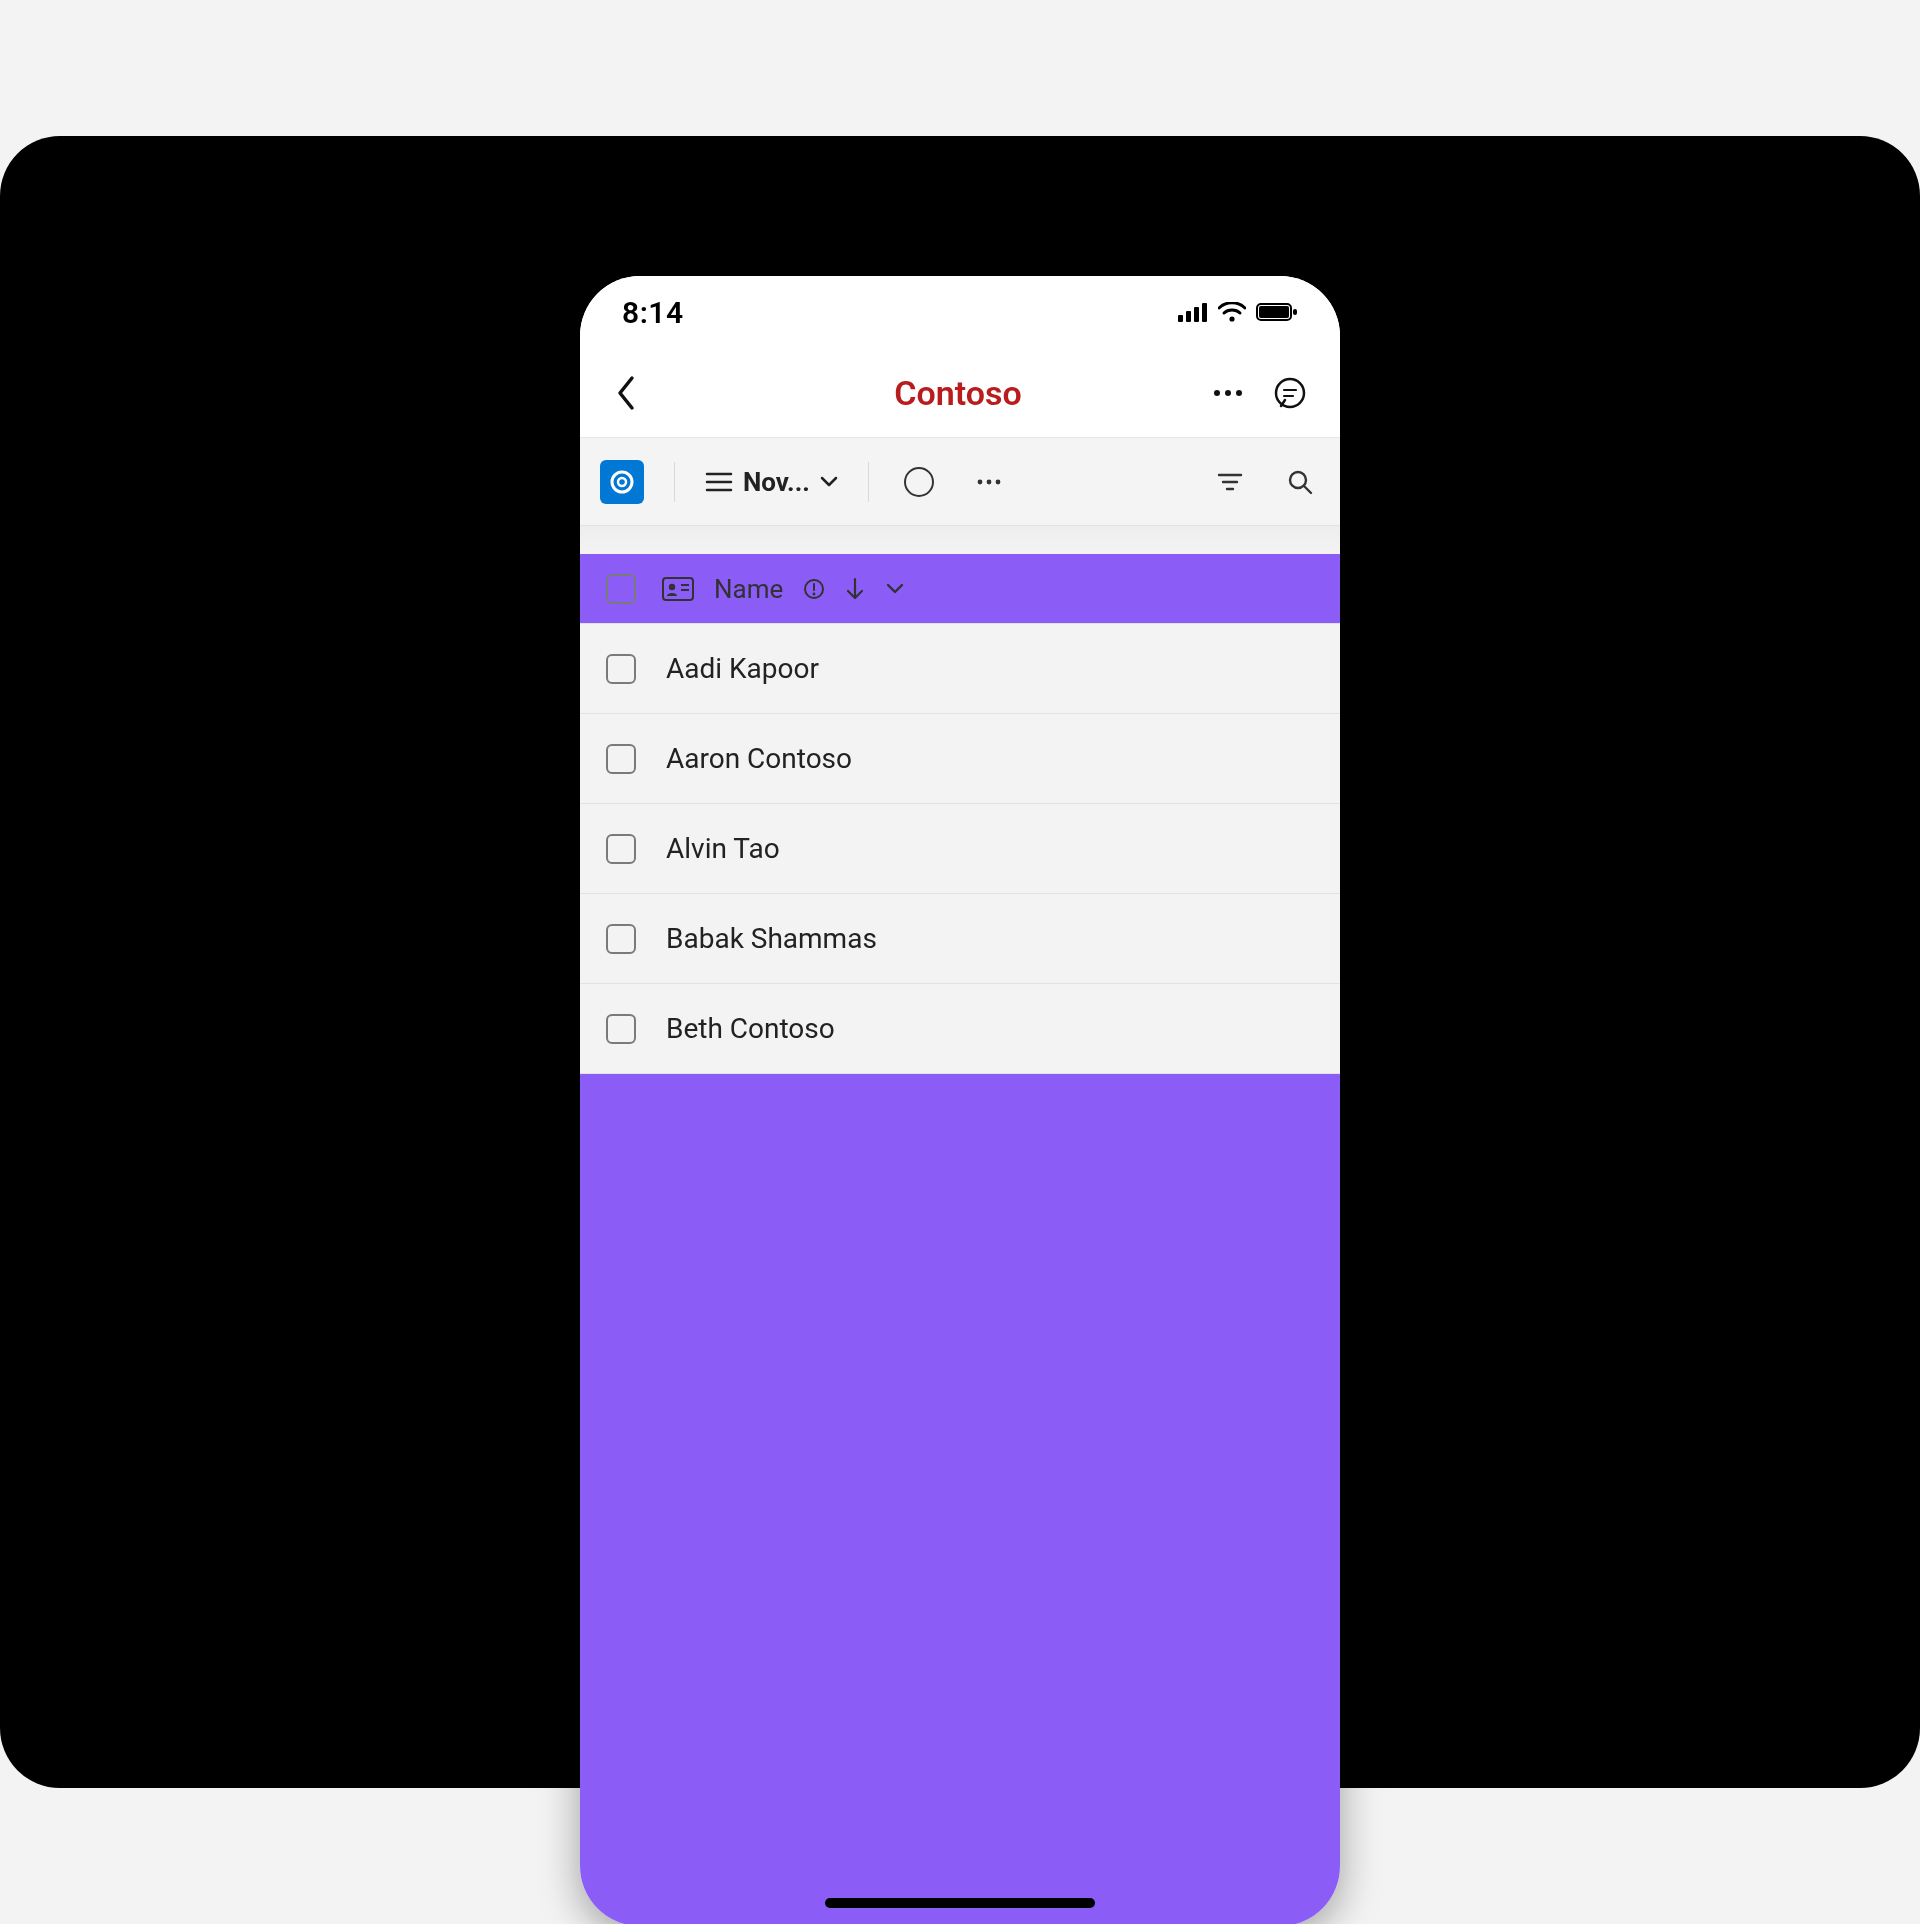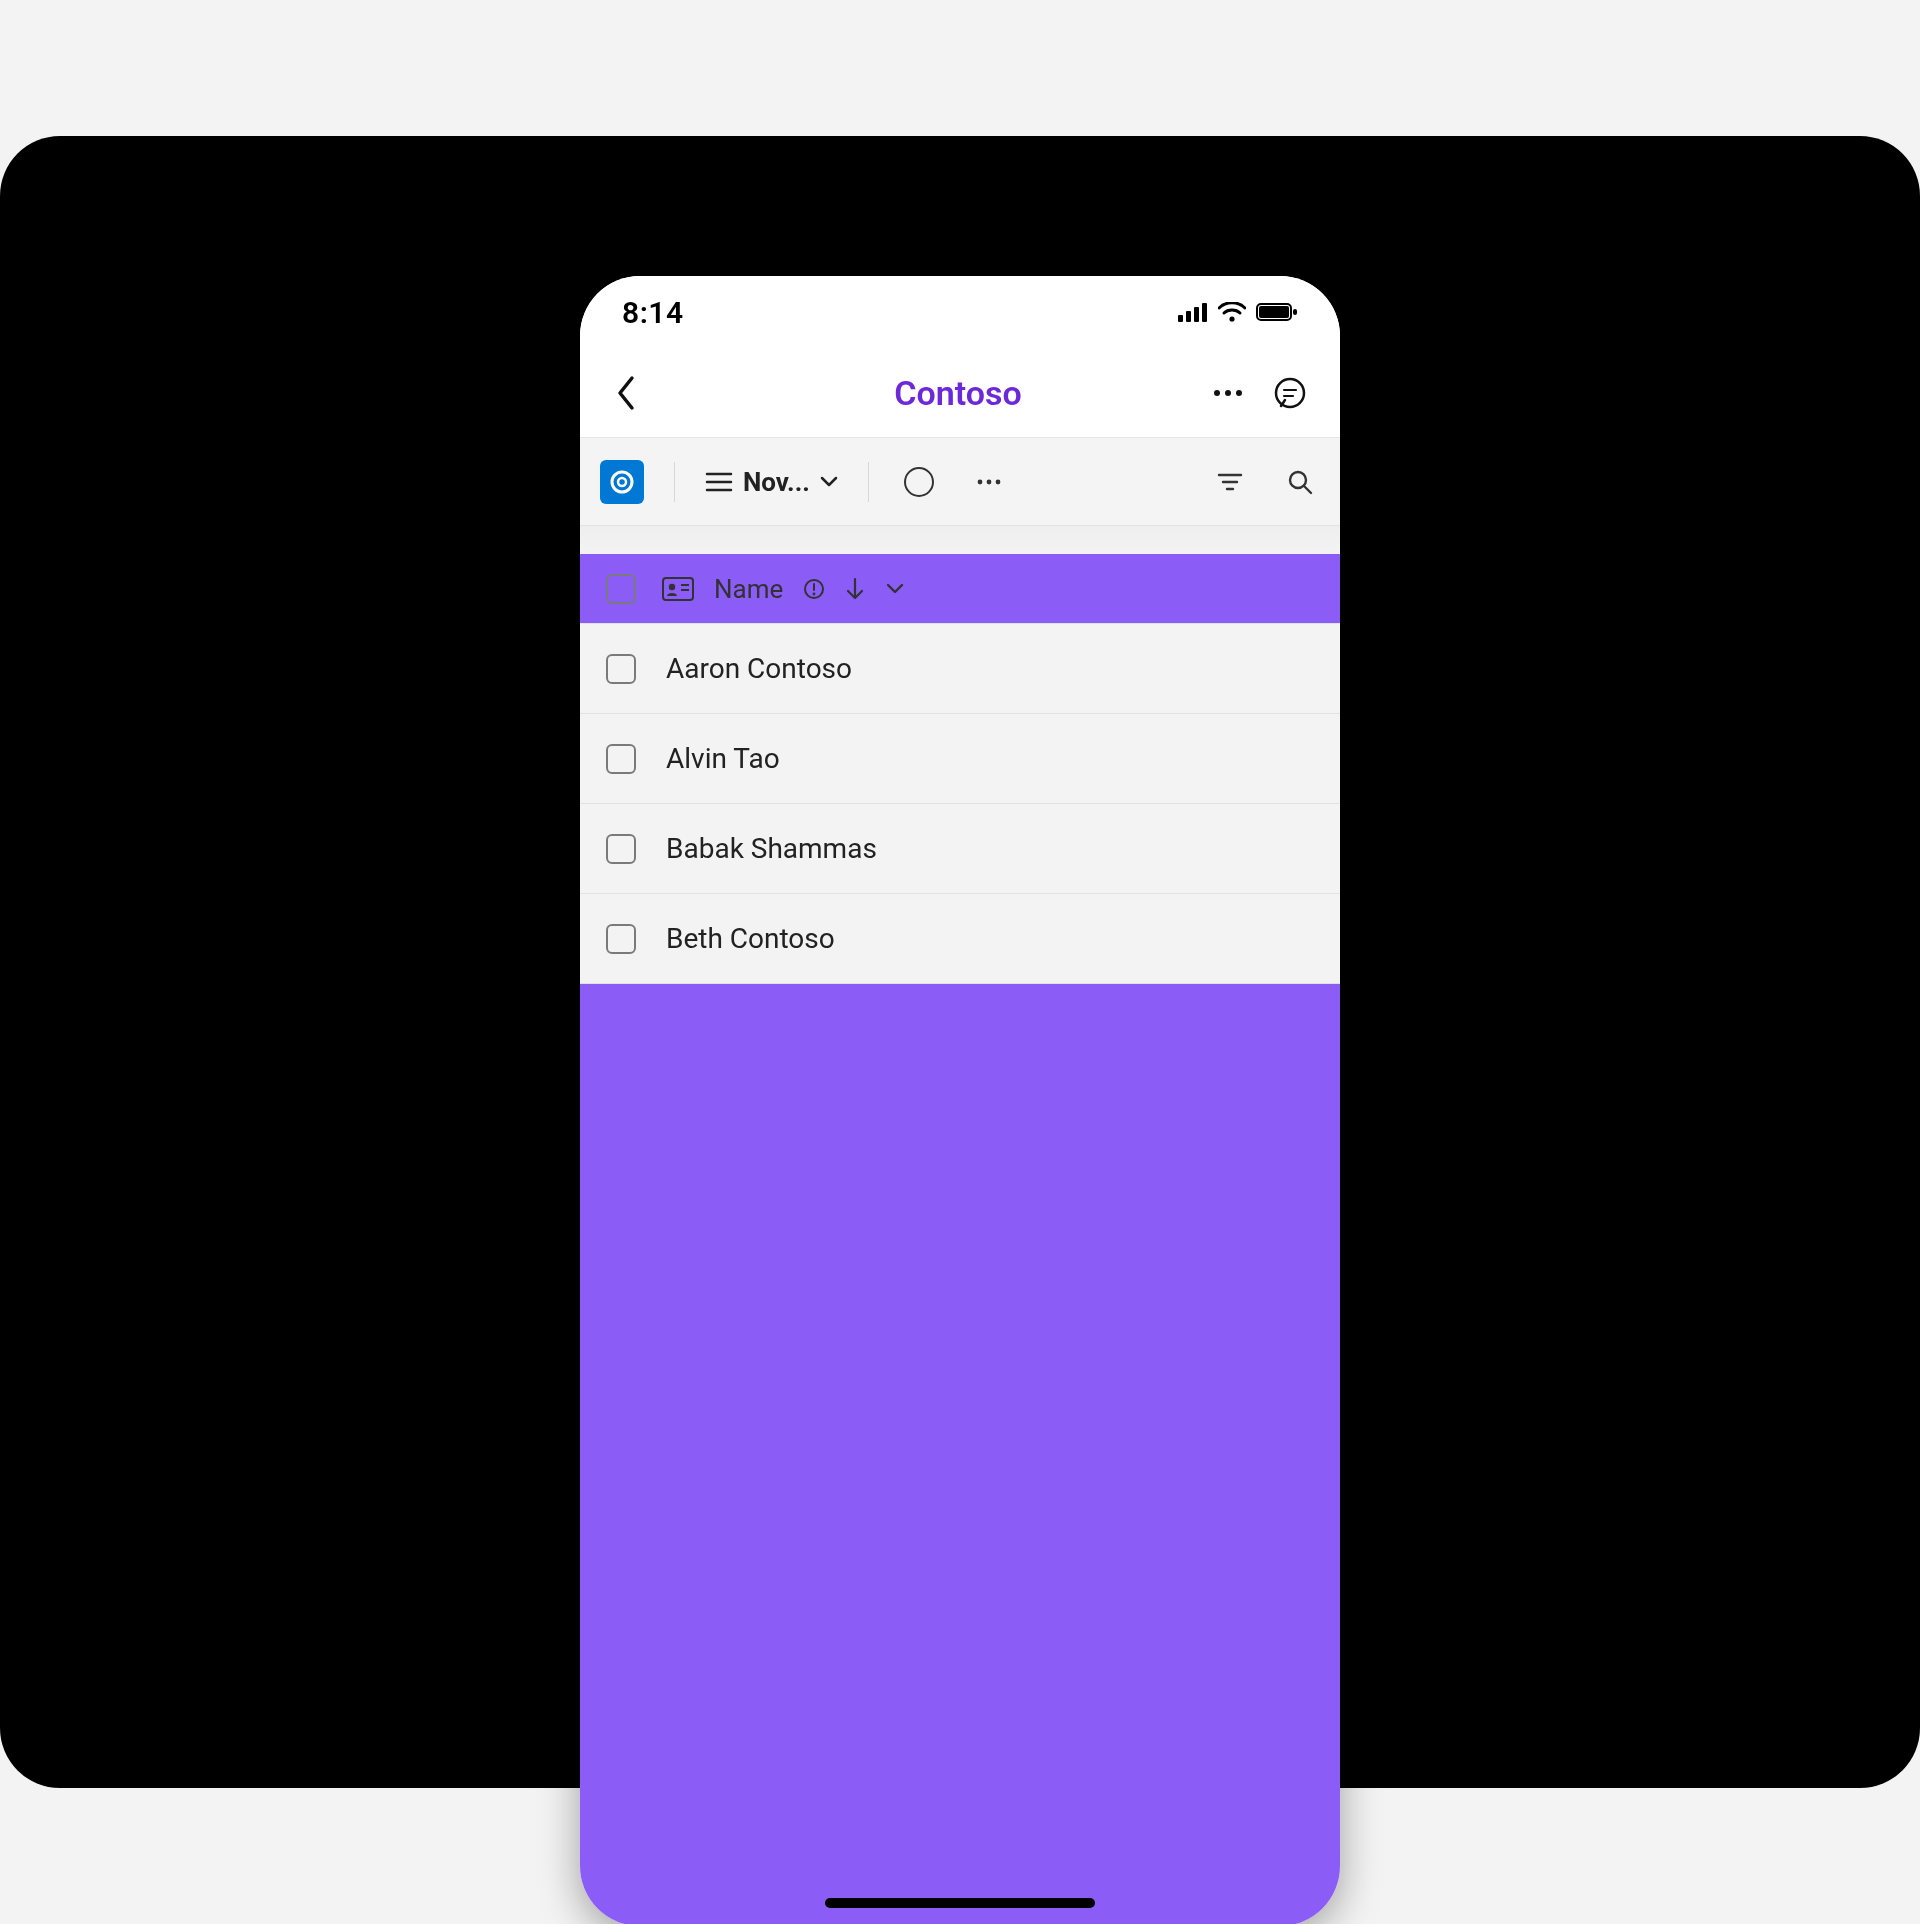--- a/index.html
+++ b/index.html
@@ -59,21 +59,21 @@
     display: flex;
     align-items: center;
     justify-content: space-between;
     padding: 0 28px 0 24px;
     background: #fff;
     border-bottom: 1px solid #e6e6e6;
   }
   .nav-title {
     font-size: 34px;
     font-weight: 600;
-    color: #6d28d9;
+    color: #b91c1c;
     text-align: center;
     flex: 1;
   }
   .nav-side { width: 120px; display: flex; align-items: center; }
   .nav-side.left { justify-content: flex-start; }
   .nav-side.right { justify-content: flex-end; gap: 18px; }
   .icon-btn {
     width: 44px; height: 44px;
     display: flex; align-items: center; justify-content: center;
     border: none; background: transparent; cursor: pointer; color: #111;
@@ -329,20 +329,24 @@
             <path d="M3 14 L10 21 L17 14" stroke="#323232" stroke-width="2.2" fill="none" stroke-linecap="round" stroke-linejoin="round"></path>
           </svg>
         </span>
         <span>
           <svg width="20" height="14" viewBox="0 0 20 14">
             <path d="M3 3 L10 10 L17 3" stroke="#323232" stroke-width="2.4" fill="none" stroke-linecap="round" stroke-linejoin="round"></path>
           </svg>
         </span>
       </div>
 
+      <div class="list-row" style="border-top:none;">
+        <button class="chk"></button>
+        <span class="row-name">Aadi Kapoor</span>
+      </div>
       <div class="list-row">
         <button class="chk"></button>
         <span class="row-name">Aaron Contoso</span>
       </div>
       <div class="list-row">
         <button class="chk"></button>
         <span class="row-name">Alvin Tao</span>
       </div>
       <div class="list-row">
         <button class="chk"></button>

